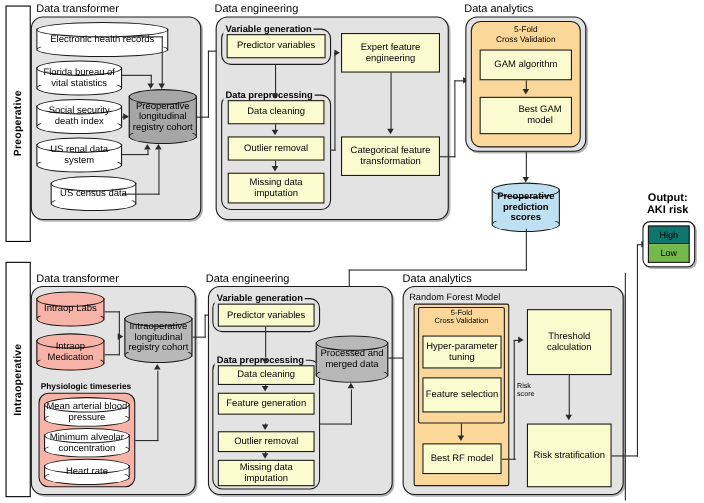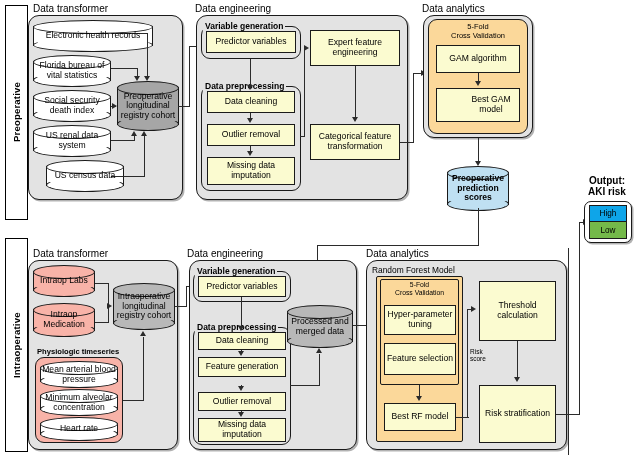--- a/index.html
+++ b/index.html
@@ -90,21 +90,21 @@
   .arw.right{border-top:3.2px solid transparent;border-bottom:3.2px solid transparent;border-left:5px solid #2b2b2b;}
 
   .small-lbl{position:absolute;font-size:6.5px;color:#000;line-height:1.15;}
 
   
   .out-title{font-weight:bold;font-size:10px;text-align:center;line-height:1.12;}
   .out-shell{
     background:#fff;border:1.6px solid #1a1a1a;border-radius:7px;
     box-shadow:1.5px 1.5px 0 rgba(0,0,0,.30);
   }
-  .out-high{background:#0ea5e9;border:1.2px solid #1a1a1a;display:flex;align-items:center;justify-content:center;font-size:8.2px;color:#000;}
+  .out-high{background:#0f766e;border:1.2px solid #1a1a1a;display:flex;align-items:center;justify-content:center;font-size:8.2px;color:#000;}
   .out-low{background:#74b94a;border:1.2px solid #1a1a1a;border-top:none;display:flex;align-items:center;justify-content:center;font-size:8.2px;color:#000;}
 </style>
 </head>
 <body>
 
 <div id="root">
 
   <div class="abs lane-frame lane-label" style="left:5px;top:5px;width:23px;height:215px;">
     <span>Preoperative</span>
   </div>

